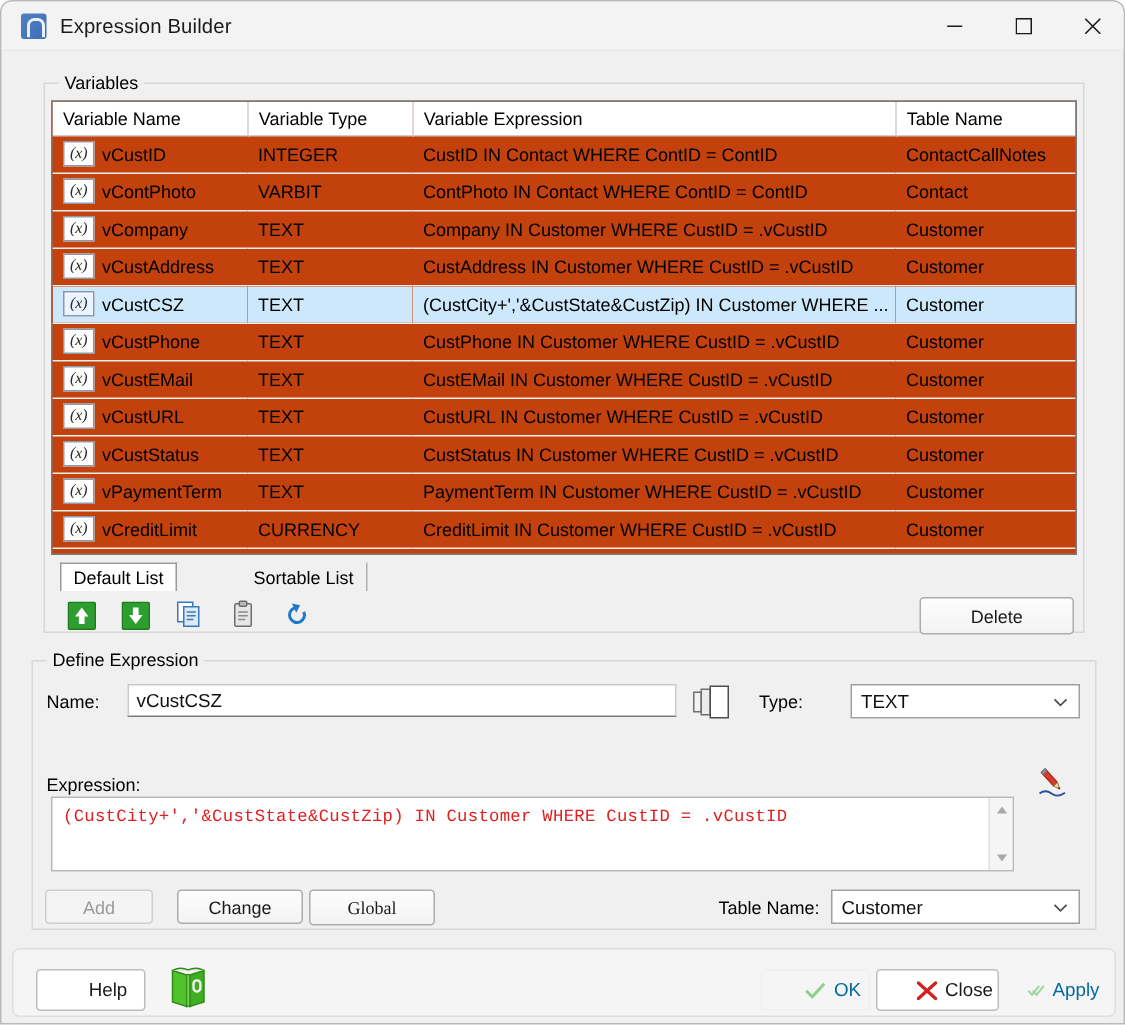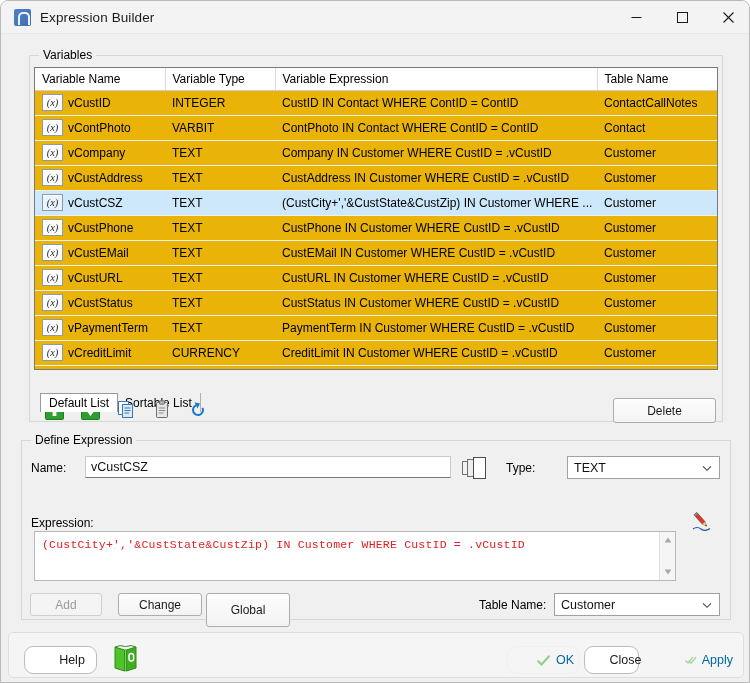--- a/index.html
+++ b/index.html
@@ -73,21 +73,21 @@
     font-size: 12px;
     color: #000;
   }
 
   
   .grid-wrap {
     position: absolute;
     left: 33px; top: 66px;
     width: 684px; height: 303px;
     border: 1px solid #7a7a7a;
-    background: #eab308;
+    background: #c2410c;
     overflow: hidden;
   }
   table.grid {
     border-collapse: collapse;
     width: 682px;
     table-layout: fixed;
     font-size: 12px;
   }
   table.grid th {
     font-weight: normal;
@@ -122,23 +122,24 @@
     font-style: italic;
     font-size: 10.5px;
     color: #2a2a2a;
     box-shadow: inset 0 1px 0 #ffffff;
   }
   tr.row.selected .vx { background: #e9f4fd; }
 
   
   .tabs {
     position: absolute;
-    left: 39px; top: 392px;
+    left: 39px; top: 374px;
     display: flex; align-items: flex-start;
     height: 19px;
+    gap: 44px;
   }
   .tab {
     height: 19px;
     padding: 0 8px;
     font-size: 12px;
     display: flex; align-items: center;
     border: 1px solid #adadad;
     border-bottom: none;
     background: #eaeaea;
     margin-right: -1px;
@@ -243,21 +244,21 @@
     width: 736px; height: 46px;
     background: #f5f5f5;
     border: 1px solid #dedede;
     border-radius: 5px;
   }
   .bbtn {
     position: absolute;
     height: 28px;
     border: 1px solid #bdbdbd;
     background: #ffffff;
-    border-radius: 9px;
+    border-radius: 3px;
     font-size: 12.5px;
     display: flex; align-items: center; justify-content: center;
     gap: 5px;
     color: #1a1a1a;
     cursor: default;
     padding-left: 23px;
   }
   .bbtn.disabled { color: #0369a1; border-color: #f0f0f0; background: transparent; }
   .bbtn.borderless { border-color: transparent; background: transparent; text-align: right; }
 </style>
@@ -530,21 +531,21 @@
       <div class="sc-arrow dn">
         <svg width="8" height="6" viewBox="0 0 8 6">
             <path d="M4 5.4 L0.6 0.6 L7.4 0.6 Z" fill="#a8a8a8"></path>
           </svg>
       </div>
     </div>
   </div>
 
   <div class="btn flat disabled" style="left:29px;  top:592px; width:72px; height:23px;text-align:right;">Add</div>
   <div class="btn" style="left:117px; top:592px; width:84px; height:23px;">Change</div>
-  <div class="btn" style="left:205px; top:592px; width:84px; height:34px;">Global</div>
+  <div class="btn" style="left:205px; top:592px; width:84px; height:24px;font-family:Liberation Serif, serif;">Global</div>
 
   <div class="lbl" style="left:478px; top:597px;">Table Name:</div>
   <div class="combo" style="left:553px; top:592px; width:166px; height:23px;">
     <span>Customer</span>
     <span class="caret">
       <svg width="10" height="7" viewBox="0 0 10 7">
           <path d="M1 1.3 L5 5.3 L9 1.3" fill="none" stroke="#4a4a4a" stroke-width="1.1"></path>
         </svg>
     </span>
   </div>
@@ -563,21 +564,21 @@
     </svg>
   </div>
 
   <div class="bbtn disabled" style="left:506px; top:645px; width:73px;">
     <svg width="15" height="13" viewBox="0 0 15 13">
         <path d="M1.5 6.5 L5.5 10.5 L13.5 1.8" fill="none" stroke="#8dcf8d" stroke-width="2"></path>
       </svg>
     <span>OK</span>
   </div>
 
-  <div class="bbtn" style="left:583px; top:645px; width:55px;">
+  <div class="bbtn" style="left:583px; top:645px; width:82px;">
     <svg width="14" height="13" viewBox="0 0 14 13">
         <path d="M1.3 1.3 L12.7 11.7 M12.7 1.3 L1.3 11.7" stroke="#d62020" stroke-width="2.2" stroke-linecap="round"></path>
       </svg>
     <span>Close</span>
   </div>
 
   <div class="bbtn disabled borderless" style="left:660px; top:645px; width:73px;">
     <svg width="17" height="13" viewBox="0 0 17 13">
       <path d="M0.8 6.5 L4.4 10.3 L11.3 1.8" fill="none" stroke="#9ed49e" stroke-width="1.9"></path>
       <path d="M5.3 6.5 L8.9 10.3 L15.8 1.8" fill="none" stroke="#9ed49e" stroke-width="1.9"></path>

